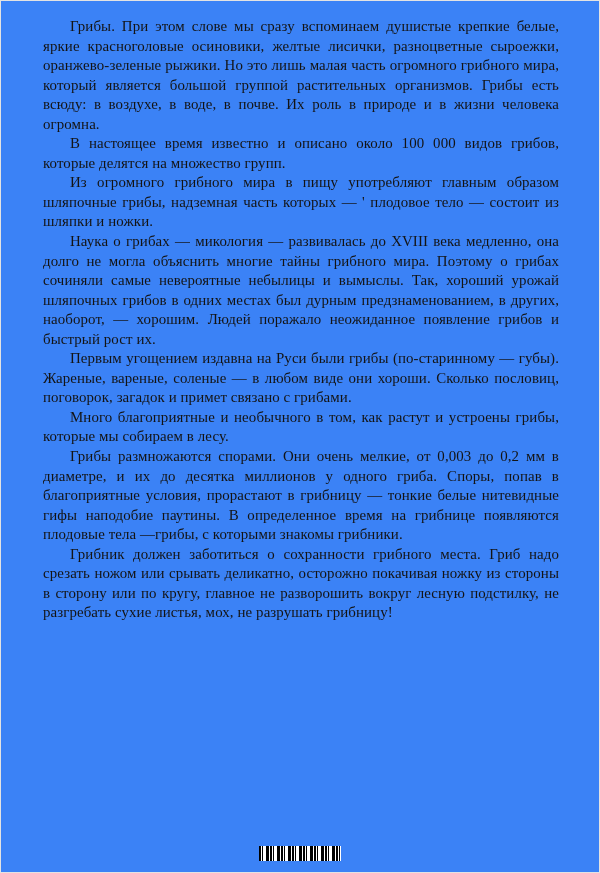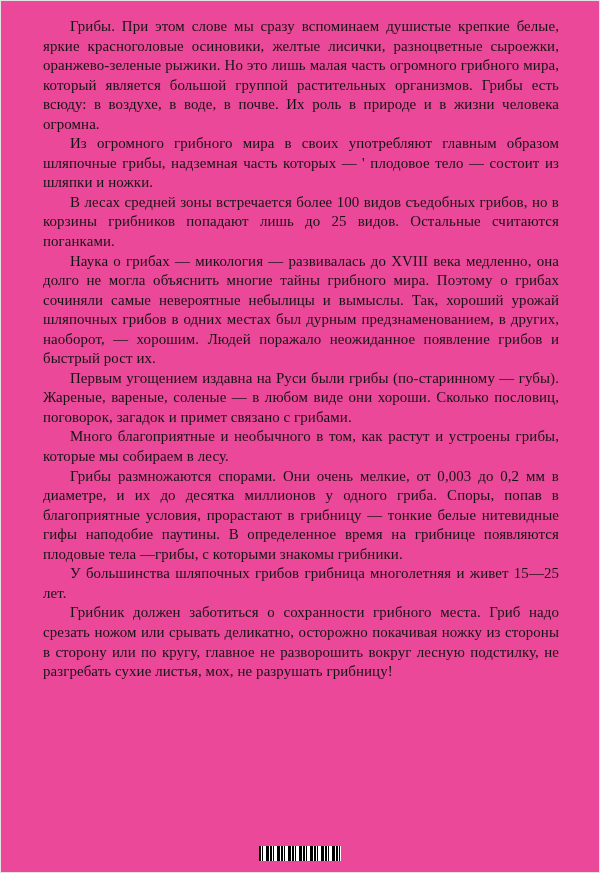--- a/index.html
+++ b/index.html
@@ -5,21 +5,21 @@
   html, body {
     margin: 0;
     padding: 0;
     background: #f2f2f2;
   }
   .page {
     position: relative;
     width: 600px;
     height: 873px;
     margin: 0 auto;
-    background: #ec4899;
+    background: #3b82f6;
     box-sizing: border-box;
     border: 1px solid #e3e3e3;
     overflow: hidden;
     font-family: "Liberation Serif", "DejaVu Serif", serif;
   }
   .text-block {
     position: absolute;
     top: 16px;
     left: 42px;
     right: 40px;
@@ -51,23 +51,22 @@
       #ffffff 10px, #ffffff 11px
     );
   }
 </style>
 </head>
 <body>
 
 <div class="page">
   <div class="text-block">
     <p>Грибы. При этом слове мы сразу вспоминаем душистые крепкие белые, яркие красноголовые осиновики, желтые лисички, разноцветные сыроежки, оранжево-зеленые рыжики. Но это лишь малая часть огромного грибного мира, который является большой группой растительных организмов. Грибы есть всюду: в воздухе, в воде, в почве. Их роль в природе и в жизни человека огромна.</p>
-    <p>Из огромного грибного мира в своих употребляют главным образом шляпочные грибы, надземная часть которых — ' плодовое тело — состоит из шляпки и ножки.</p>
-    <p>В лесах средней зоны встречается более 100 видов съедобных грибов, но в корзины грибников попадают лишь до 25 видов. Остальные считаются поганками.</p>
+    <p>В настоящее время известно и описано около 100 000 видов грибов, которые делятся на множество групп.</p>
+    <p>Из огромного грибного мира в пищу употребляют главным образом шляпочные грибы, надземная часть которых — ' плодовое тело — состоит из шляпки и ножки.</p>
     <p>Наука о грибах — микология — развивалась до XVIII века медленно, она долго не могла объяснить многие тайны грибного мира. Поэтому о грибах сочиняли самые невероятные небылицы и вымыслы. Так, хороший урожай шляпочных грибов в одних местах был дурным предзнаменованием, в других, наоборот, — хорошим. Людей поражало неожиданное появление грибов и быстрый рост их.</p>
     <p>Первым угощением издавна на Руси были грибы (по-старинному — губы). Жареные, вареные, соленые — в любом виде они хороши. Сколько пословиц, поговорок, загадок и примет связано с грибами.</p>
     <p>Много благоприятные и необычного в том, как растут и устроены грибы, которые мы собираем в лесу.</p>
     <p>Грибы размножаются спорами. Они очень мелкие, от 0,003 до 0,2 мм в диаметре, и их до десятка миллионов у одного гриба. Споры, попав в благоприятные условия, прорастают в грибницу — тонкие белые нитевидные гифы наподобие паутины. В определенное время на грибнице появляются плодовые тела —грибы, с которыми знакомы грибники.</p>
-    <p>У большинства шляпочных грибов грибница многолетняя и живет 15—25 лет.</p>
     <p>Грибник должен заботиться о сохранности грибного места. Гриб надо срезать ножом или срывать деликатно, осторожно покачивая ножку из стороны в сторону или по кругу, главное не разворошить вокруг лесную подстилку, не разгребать сухие листья, мох, не разрушать грибницу!</p>
   </div>
   <div class="barcode"></div>
 </div>
 
 </body></html>

